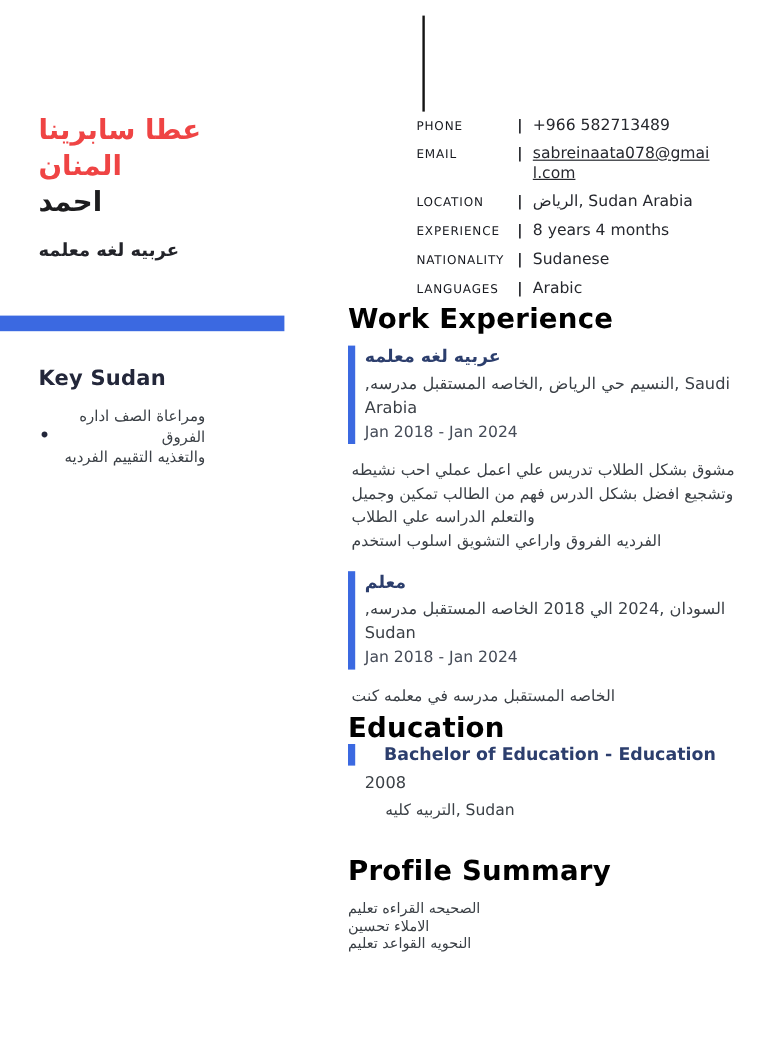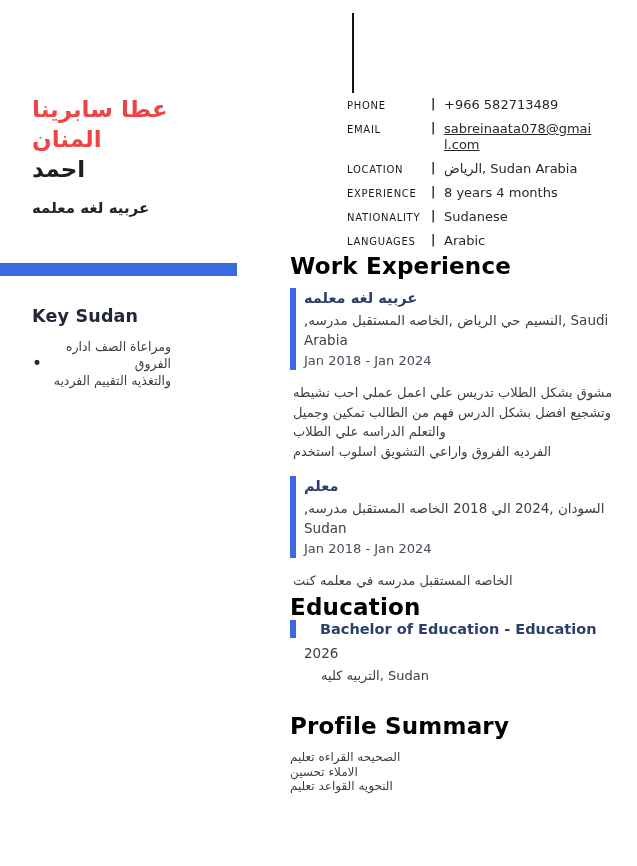--- a/index.html
+++ b/index.html
@@ -261,21 +261,21 @@
         <div class="entry-company">,‎مدرسه‎ المستقبل‎ الخاصه‎ 2018 الي‎ 2024, السودان‎<br>Sudan</div>
         <div class="entry-dates">Jan 2018 - Jan 2024</div>
       </div>
       <div class="entry-desc">كنت‎ معلمه‎ في‎ مدرسه‎ المستقبل‎ الخاصه‎</div>
     </div>
   </section>
 
   <section class="education">
     <h2 class="section-heading">Education</h2>
     <div class="edu-degree">Bachelor of Education - Education</div>
-    <div class="edu-year">2026</div>
+    <div class="edu-year">2008</div>
     <div class="edu-school">كليه‎ التربيه‎, Sudan</div>
   </section>
 
   <section class="profile">
     <h2 class="section-heading">Profile Summary</h2>
     <div class="profile-lines">تعليم‎ القراءه‎ الصحيحه‎<br>تحسين‎ الاملاء‎<br>تعليم‎ القواعد‎ النحويه‎</div>
   </section>
 
 </div>
 

